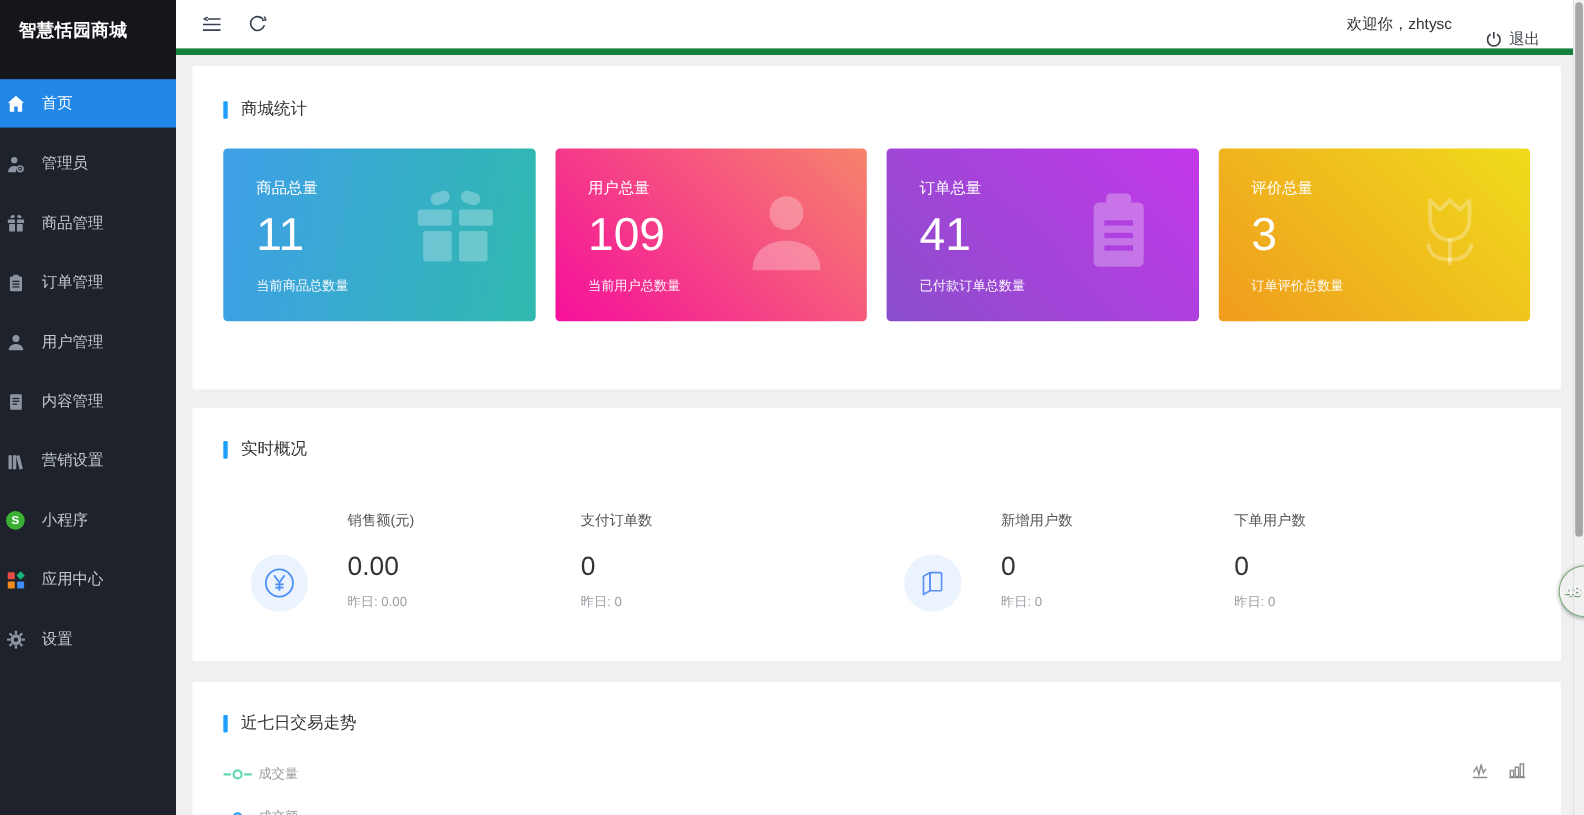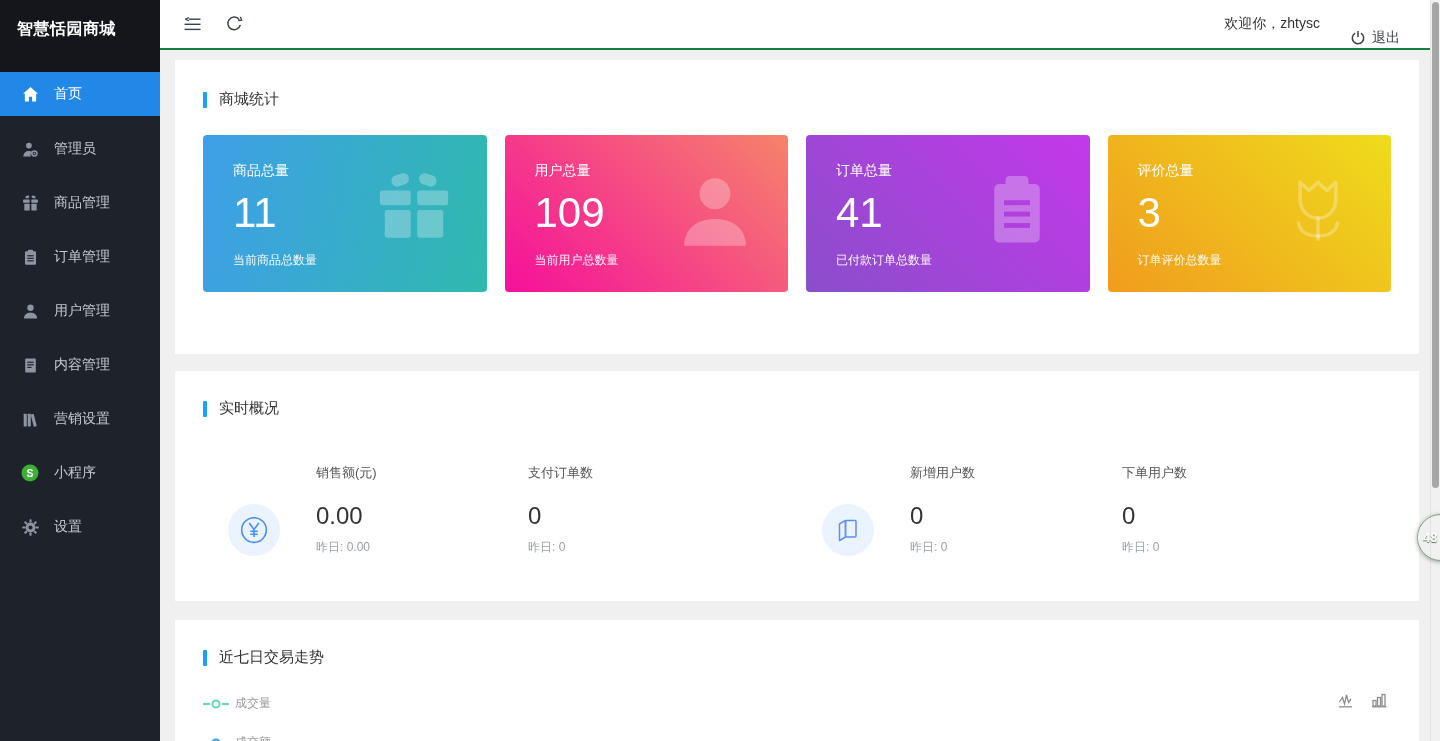--- a/index.html
+++ b/index.html
@@ -5,26 +5,26 @@
   * { margin:0; padding:0; }
   html,body { width:1440px; height:741px; }
   body {
     position:relative; overflow:hidden;
     font-family:"Liberation Sans","DejaVu Sans",sans-serif;
     background:#f0f0f0;
   }
   
   .sidebar { position:absolute; left:0; top:0; width:160px; height:741px; background:#1e222b; z-index:5; }
   .logo { height:72px; line-height:58px; padding-left:17px; background:#14161c; color:#fff; font-size:16px; font-weight:bold; letter-spacing:.5px; }
-  .menu-item { display:flex; align-items:center; height:54px; padding-left:19px; color:#c3c9d1; font-size:14px; cursor:pointer; }
+  .menu-item { display:flex; align-items:center; height:54px; padding-left:3px; color:#c3c9d1; font-size:14px; cursor:pointer; }
   .menu-item .mi-icon { width:22px; height:22px; margin-right:13px; display:flex; align-items:center; justify-content:center; color:#8e95a2; }
   .menu-item.active { height:44px; margin-bottom:6px; color:#fff; }
   .menu-item.active .mi-icon { color:#fff; }
   
-  .header { position:absolute; left:160px; top:0; width:1280px; height:50px; background:#fff; border-bottom:2px solid #15803d; box-sizing:border-box; display:flex; align-items:center; padding:0 40px 0 22px; z-index:4; }
+  .header { position:absolute; left:160px; top:0; width:1280px; height:50px; background:#fff; border-bottom:6px solid #15803d; box-sizing:border-box; display:flex; align-items:center; padding:0 40px 0 22px; z-index:4; }
   .h-icon { width:20px; height:20px; margin-right:22px; color:#36414f; cursor:pointer; display:flex; align-items:center; justify-content:center; }
   .h-right { margin-left:auto; display:flex; align-items:center; gap:30px; font-size:14px; color:#333; }
   .logout { display:flex; align-items:center; gap:6px; color:#3c4148; cursor:pointer;margin-top:28px; }
   
   .main { position:absolute; left:160px; top:50px; width:1280px; height:691px; padding:0 21px 0 15px; box-sizing:border-box; overflow:hidden; }
   .panel { background:#fff; }
   .panel1 { margin-top:10px; height:294px; padding:30px 28px; box-sizing:border-box; }
   .panel2 { margin-top:17px; height:230px; padding:28px; box-sizing:border-box; }
   .panel3 { margin-top:19px; height:420px; padding:28px; box-sizing:border-box; position:relative; }
   .sec-title { display:flex; align-items:center; font-size:15px; color:#333; }
@@ -150,20 +150,31 @@
   <div class="menu-item">
     <span class="mi-icon">
       <svg width="18" height="18" viewBox="0 0 18 18">
           <circle cx="9" cy="9" r="8.5" fill="#3CB035"></circle>
           <text x="9" y="12.6" text-anchor="middle" font-size="10.5" font-weight="bold" fill="#ffffff" font-family="Liberation Sans, sans-serif">S</text>
         </svg>
     </span>
     <span class="mi-label">小程序</span>
   </div>
 
+  <div class="menu-item">
+    <span class="mi-icon">
+      <svg width="17" height="17" viewBox="0 0 16 16">
+          <rect x="1" y="1.2" width="6" height="6" rx="0.8" fill="#E54D42"></rect>
+          <path d="M12 0.4 L15.6 4 L12 7.6 L8.4 4 Z" fill="#16B777"></path>
+          <rect x="1" y="9" width="6" height="6" rx="0.8" fill="#F08C1F"></rect>
+          <rect x="9" y="9" width="6" height="6" rx="0.8" fill="#3E8EF7"></rect>
+        </svg>
+    </span>
+    <span class="mi-label">应用中心</span>
+  </div>
 
   <div class="menu-item">
     <span class="mi-icon">
       <svg width="17" height="17" viewBox="0 0 16 16" fill="currentColor">
           <g>
             <circle cx="8" cy="8" r="4.6"></circle>
             <rect x="7" y="0.2" width="2" height="3.2" rx="0.7"></rect>
             <rect x="7" y="12.6" width="2" height="3.2" rx="0.7"></rect>
             <rect x="7" y="0.2" width="2" height="3.2" rx="0.7" transform="rotate(45 8 8)"></rect>
             <rect x="7" y="12.6" width="2" height="3.2" rx="0.7" transform="rotate(45 8 8)"></rect>

